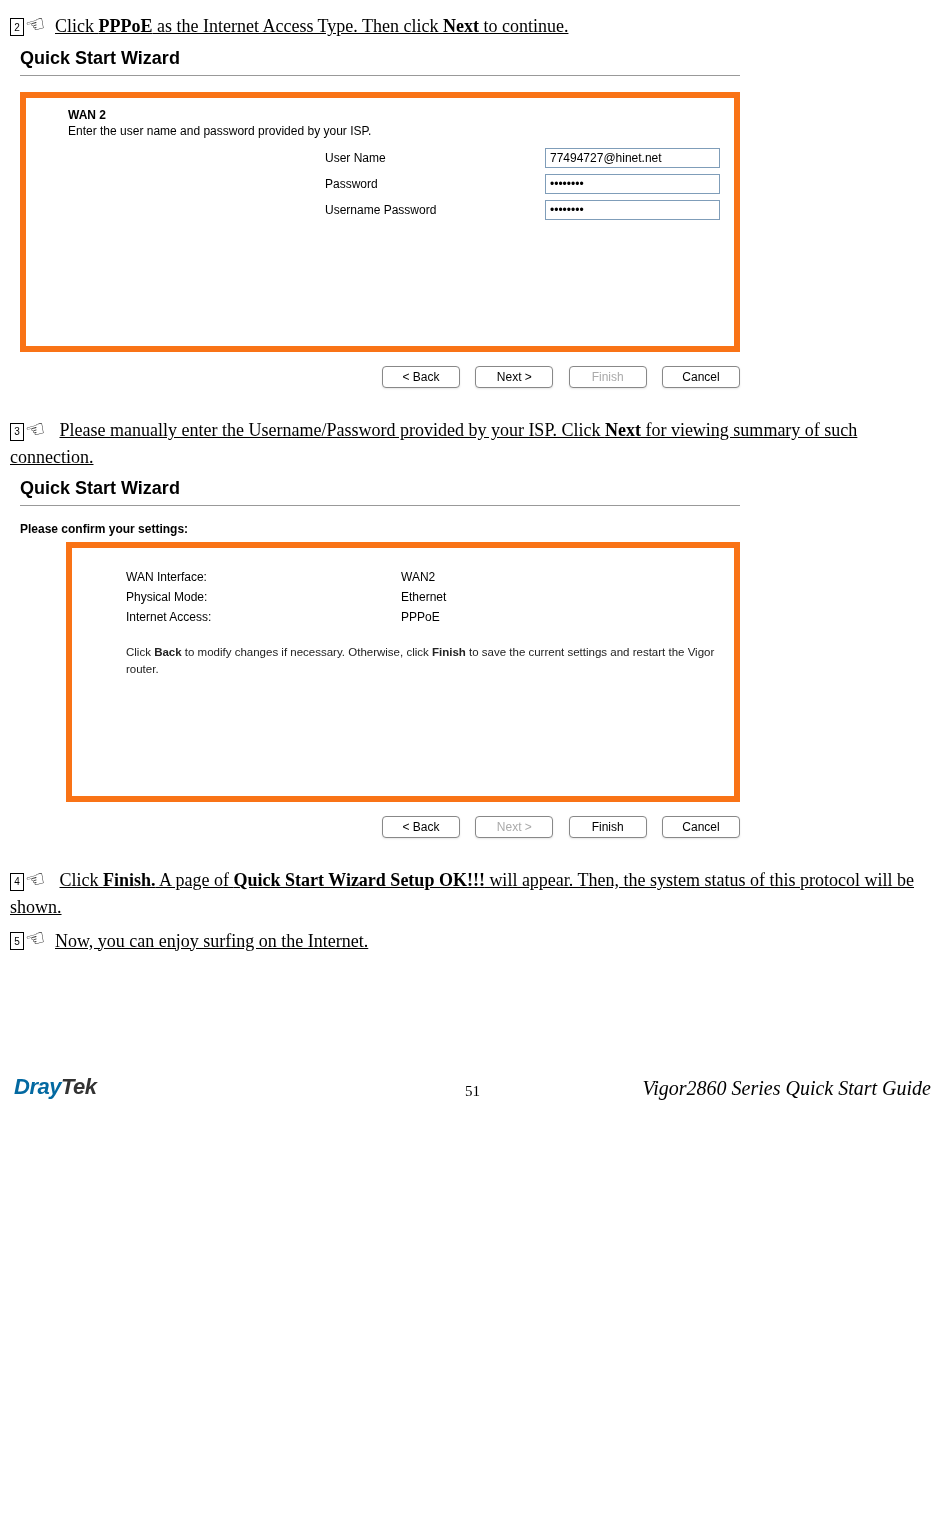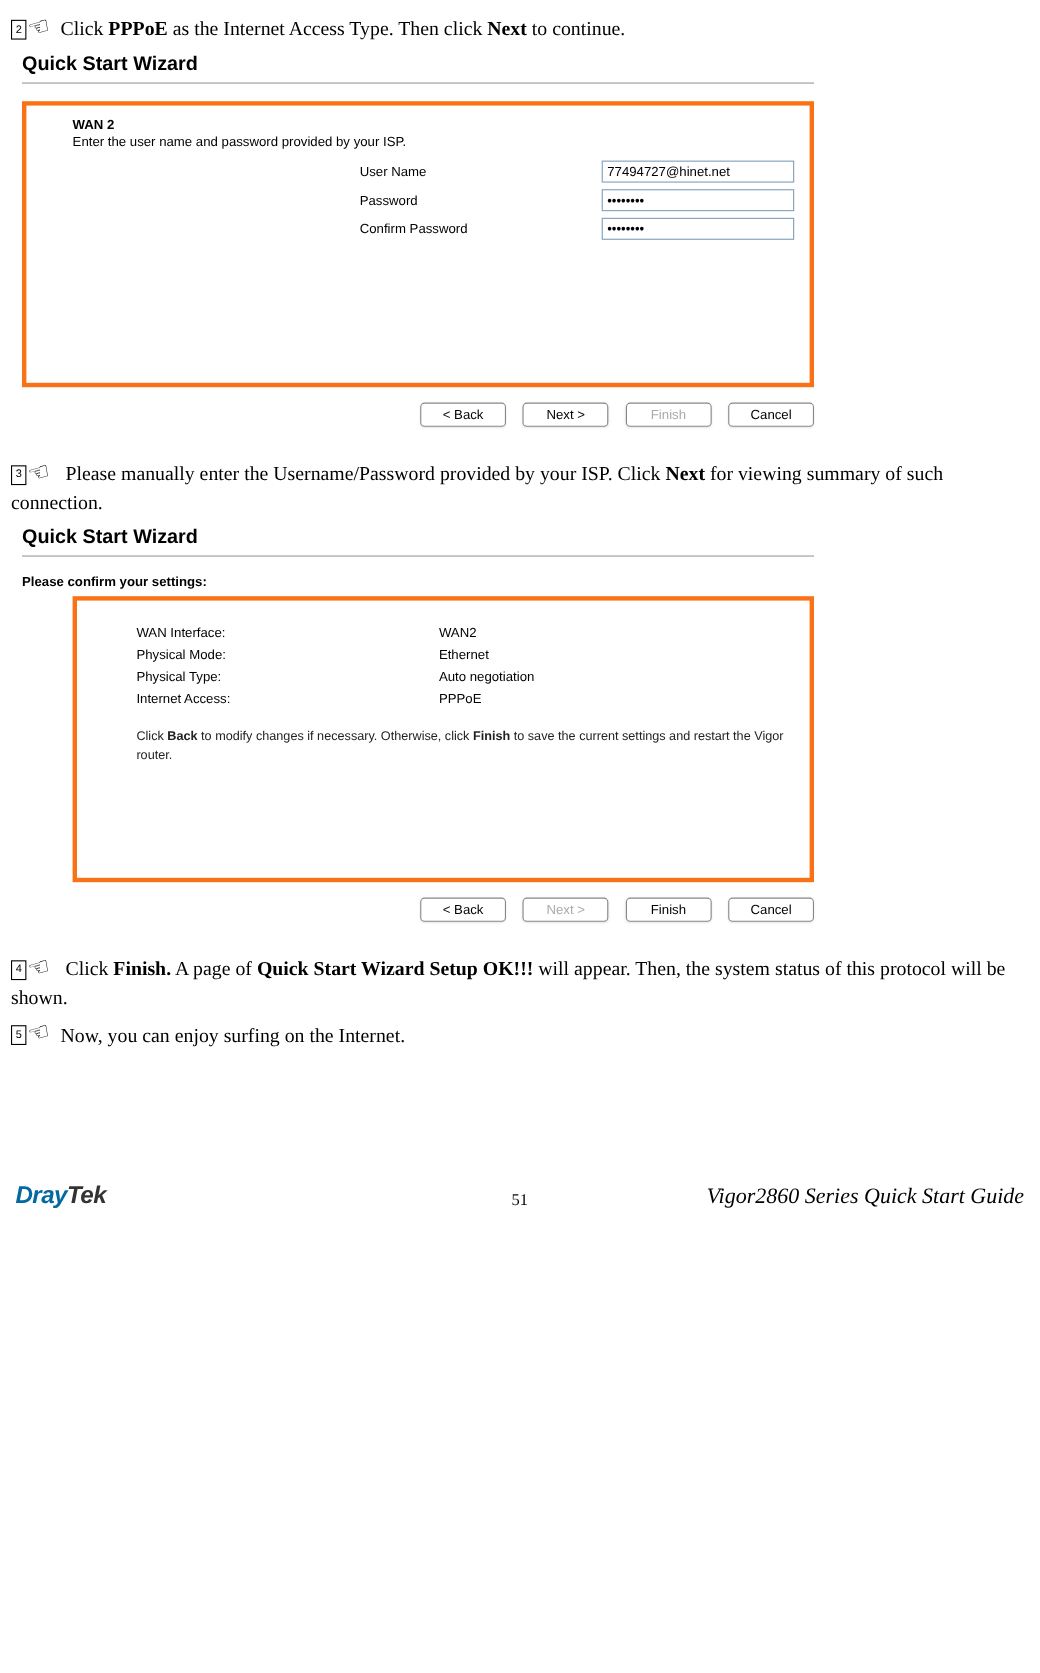--- a/index.html
+++ b/index.html
@@ -32,33 +32,33 @@
       justify-content: center;
       font-size: 10px;
       font-family: sans-serif;
     }
     .step-hand {
       font-family: "Segoe UI Emoji", sans-serif;
       font-size: 22px;
       display: inline-block;
       transform: rotate(-15deg) translateY(-2px);
     }
-    .step-text { flex: 1; line-height: 1.4; }
+    .step-text { flex: 1; line-height: 1.4; text-decoration: underline; }
     .step-text b { font-weight: bold; }
     .wizard-block {
       font-family: Verdana, Arial, sans-serif;
       font-size: 12px;
       margin: 5px 0 30px 10px;
       width: 720px;
     }
     .wizard-title { font-weight: bold; font-size: 18px; margin-bottom: 6px; }
     .wizard-hr { border: none; border-top: 1px solid #999; margin-bottom: 16px; }
     .wizard-subtitle { font-weight: bold; margin-bottom: 6px; }
     .wizard-panel {
-      border: 4px solid #f97316;
+      border: 6px solid #f97316;
       padding: 10px 14px 14px 14px;
       min-height: 260px;
     }
     .wizard-panel .section-label { font-weight: bold; margin-left: 28px; }
     .wizard-panel .section-desc { margin-left: 28px; margin-top: 2px; margin-bottom: 10px; }
     .form-row {
       display: flex;
       margin-left: 50px;
       margin-bottom: 6px;
       align-items: center;
@@ -154,21 +154,21 @@
     <div class="section-desc">Enter the user name and password provided by your ISP.</div>
     <div class="form-row">
       <div class="form-label">User Name</div>
       <input class="form-input" type="text" value="77494727@hinet.net" style="">
     </div>
     <div class="form-row">
       <div class="form-label">Password</div>
       <input class="form-input" type="text" value="••••••••" style="">
     </div>
     <div class="form-row">
-      <div class="form-label">Confirm Password</div>
+      <div class="form-label">Username Password</div>
       <input class="form-input" type="text" value="••••••••" style="">
     </div>
   </div>
   <div class="wizard-buttons">
     <button>&lt; Back</button>
     <button>Next &gt;</button>
     <button disabled="">Finish</button>
     <button>Cancel</button>
   </div>
 </div>
@@ -190,24 +190,20 @@
   <div class="wizard-panel" style="padding-top:22px;margin-left:46px;">
     <div class="summary-row">
       <div class="summary-label">WAN Interface:</div>
       <div>WAN2</div>
     </div>
     <div class="summary-row">
       <div class="summary-label">Physical Mode:</div>
       <div>Ethernet</div>
     </div>
     <div class="summary-row">
-      <div class="summary-label">Physical Type:</div>
-      <div>Auto negotiation</div>
-    </div>
-    <div class="summary-row">
       <div class="summary-label">Internet Access:</div>
       <div>PPPoE</div>
     </div>
     <div class="wizard-hint">
       <span>Click </span><b>Back</b><span>  to modify changes if necessary. Otherwise, click </span><b>Finish</b><span>  to save the current settings and restart the Vigor router.</span>
     </div>
   </div>
   <div class="wizard-buttons">
     <button>&lt; Back</button>
     <button disabled="">Next &gt;</button>

